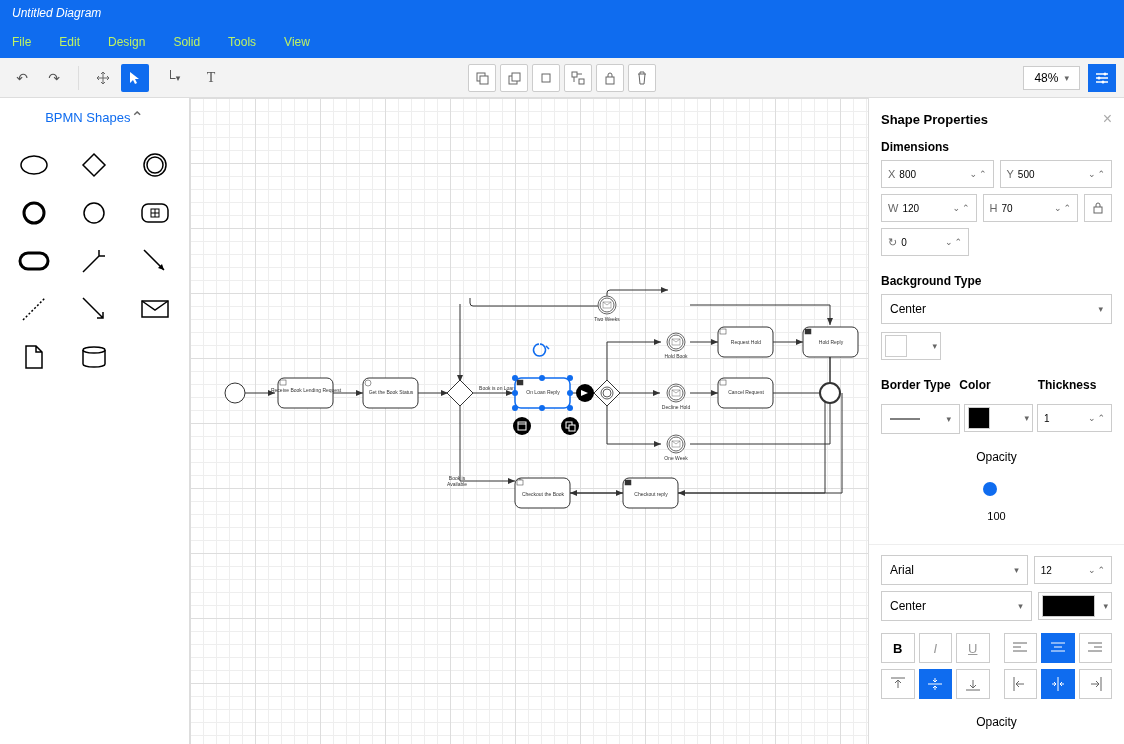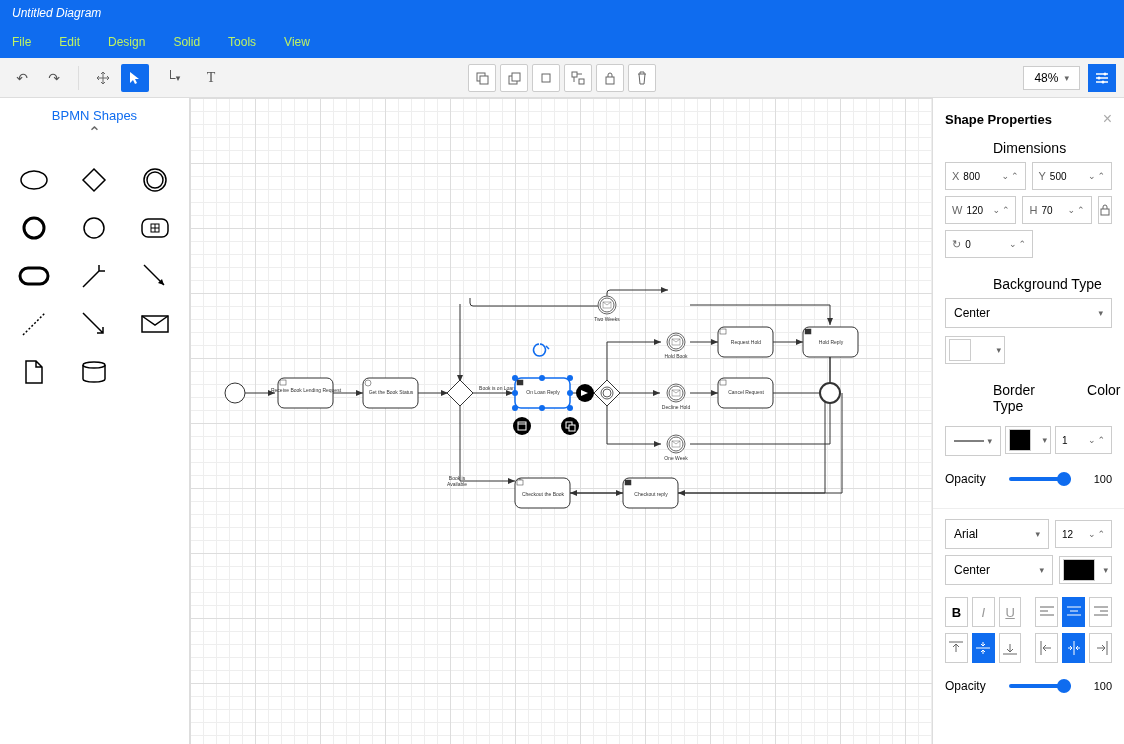--- a/index.html
+++ b/index.html
@@ -19,48 +19,48 @@
 .toolbar-btn.active { background: #0f6cef; color: #fff; }
 .toolbar-sep { width: 1px; height: 24px; background: #ddd; margin: 0 6px; }
 .toolbar-center { position: absolute; left: 50%; transform: translateX(-50%); display: flex; gap: 4px; }
 .toolbar-right { position: absolute; right: 8px; display: flex; gap: 8px; align-items: center; }
 .zoom-display { border: 1px solid #ccc; padding: 4px 10px; font-size: 12px; display: flex; align-items: center; gap: 6px; background: #fff; }
 .settings-btn { width: 28px; height: 28px; background: #0f6cef; display: flex; align-items: center; justify-content: center; cursor: pointer; }
 
 .main { flex: 1; display: flex; overflow: hidden; }
 
 .sidebar { width: 190px; background: #fff; border-right: 1px solid #ddd; }
-.sidebar-header { display: flex; justify-content: flex-start; align-items: center; padding: 10px 24px; cursor: pointer; flex-direction: column; }
+.sidebar-header { display: flex; justify-content: center; align-items: center; padding: 10px 24px; cursor: pointer; }
 .sidebar-title { color: #0f6cef; font-size: 13px; font-weight: 500; }
 .shape-grid { display: grid; grid-template-columns: repeat(3, 1fr); gap: 0; padding: 4px; }
 .shape-cell { height: 48px; display: flex; align-items: center; justify-content: center; cursor: pointer; }
 
 .canvas { flex: 1; position: relative; background: #fff; background-image: linear-gradient(#eee 1px, transparent 1px), linear-gradient(90deg, #eee 1px, transparent 1px); background-size: 13px 13px; overflow: hidden; }
 .canvas::before { content: ''; position: absolute; inset: 0; background-image: linear-gradient(#ddd 1px, transparent 1px), linear-gradient(90deg, #ddd 1px, transparent 1px); background-size: 65px 65px; pointer-events: none; }
 .canvas svg { position: absolute; top: 0; left: 0; }
 
-.props { width: 192px; background: #fff; border-left: 1px solid #ddd; overflow-y: auto; padding-bottom: 4px; }
+.props { width: 256px; background: #fff; border-left: 1px solid #ddd; overflow-y: auto; padding-bottom: 4px; }
 .props-header { display: flex; justify-content: space-between; align-items: center; padding: 12px; }
 .props-title { font-size: 13px; font-weight: 600; }
 .props-close { color: #aaa; font-size: 16px; cursor: pointer; }
 .props-section { padding: 0 12px 12px; }
-.props-label { font-size: 14px; font-weight: 400; margin-bottom: 6px; display: block; margin-left: 48px; }
+.props-label { font-size: 12px; font-weight: 700; margin-bottom: 6px; display: block; }
 .dim-row { display: flex; gap: 6px; margin-bottom: 6px; align-items: center; }
 .dim-field { display: flex; align-items: center; border: 1px solid #ccc; height: 28px; padding: 0 6px; gap: 4px; position: relative; }
 .dim-field-label { font-size: 11px; color: #666; }
 .dim-field-value { font-size: 10px; min-width: 22px; }
 .spinner { display: flex; flex-direction: row; gap: 2px; margin-left: auto; }
 .spinner span { font-size: 9px; color: #666; cursor: pointer; line-height: 1; }
 .lock-btn { width: 28px; height: 28px; border: 1px solid #ccc; display: flex; align-items: center; justify-content: center; font-size: 12px; }
 .insert-link-btn { border: 1px solid #0f6cef; color: #0f6cef; background: transparent; font-size: 10px; padding: 6px 10px; cursor: pointer; letter-spacing: 0.3px; }
 .select-field { border: 1px solid #ccc; height: 30px; display: flex; align-items: center; justify-content: space-between; padding: 0 8px; font-size: 12px; cursor: pointer; }
 .color-swatch { width: 22px; height: 22px; border: 1px solid #ccc; }
 .trio { display: flex; gap: 4px; margin-bottom: 6px; }
 .trio > div { flex: 1; }
-.slider-row { display: flex; align-items: center; gap: 23px; }
+.slider-row { display: flex; align-items: center; gap: 23px; flex-direction: column; }
 .slider-row label { font-size: 12px; }
 .slider { flex: 1; position: relative; height: 4px; background: #0f6cef; border-radius: 2px; }
 .slider-thumb { position: absolute; right: 0; top: -5px; width: 14px; height: 14px; border-radius: 50%; background: #0f6cef; }
 .slider-val { font-size: 11px; }
 .btn-row { display: flex; gap: 4px; margin-bottom: 6px; }
 .fmt-btn { flex: 1; height: 30px; border: 1px solid #ccc; background: #fff; display: flex; align-items: center; justify-content: center; font-size: 13px; cursor: pointer; }
 .fmt-btn.active { background: #0f6cef; color: #fff; border-color: #0f6cef; }
 hr.divider { border: none; border-top: 1px solid #eee; margin: 10px 0; }
 
 .node-rect { fill: #fff; stroke: #333; stroke-width: 1; rx: 6; }

